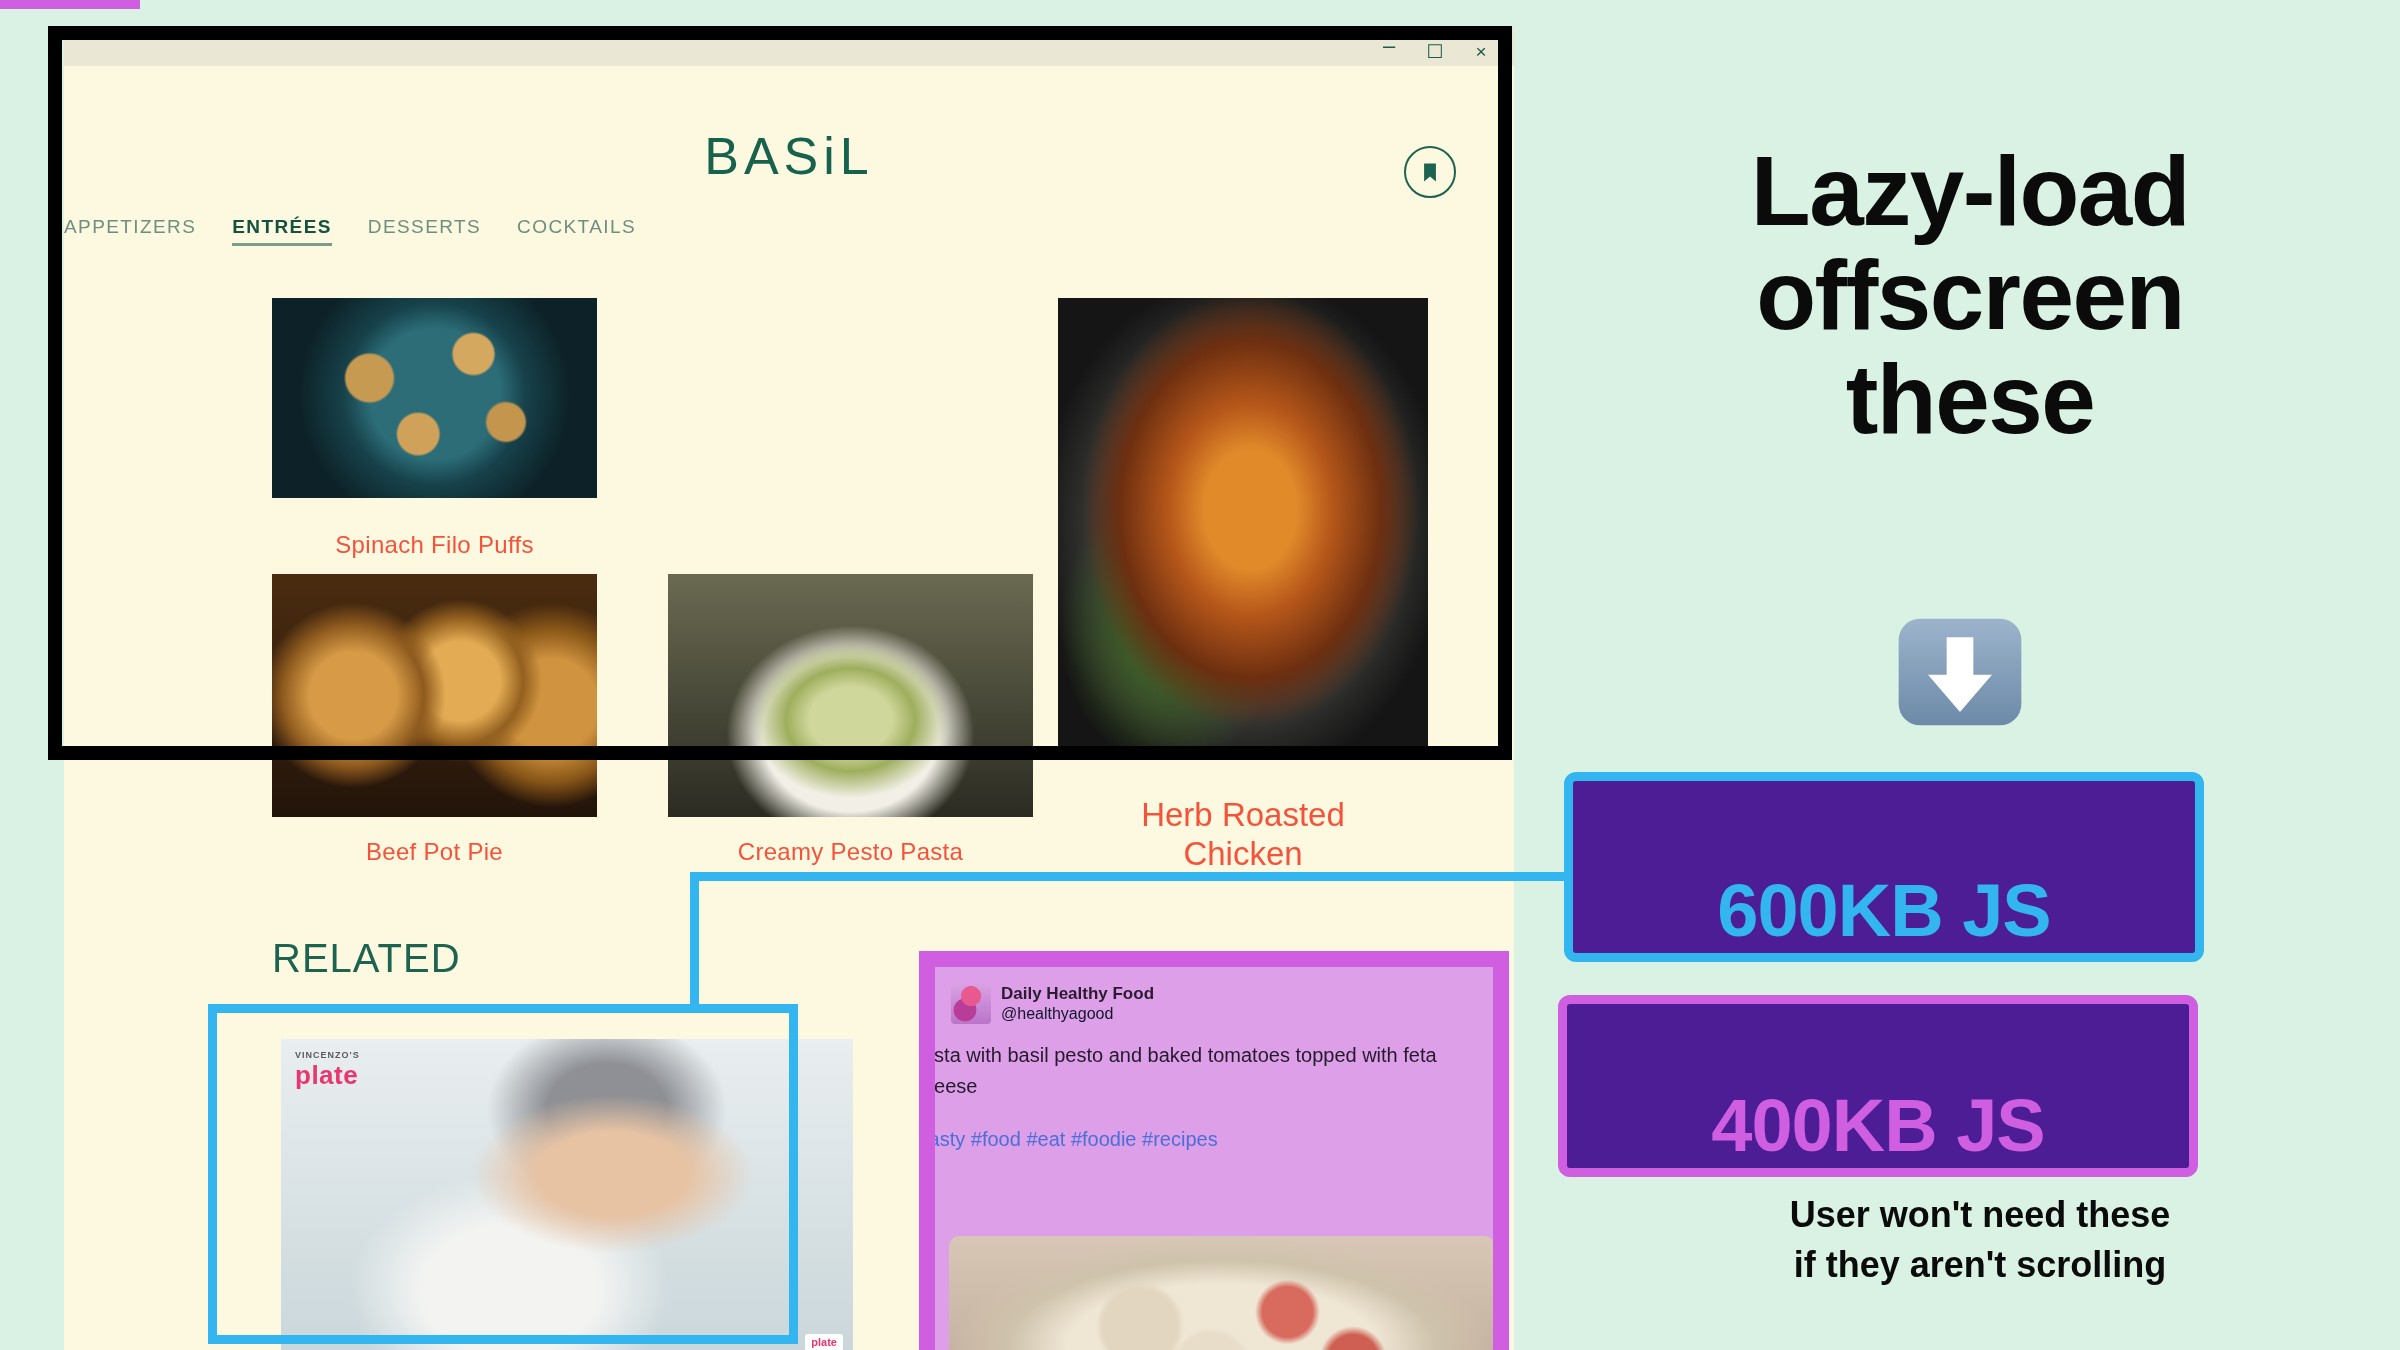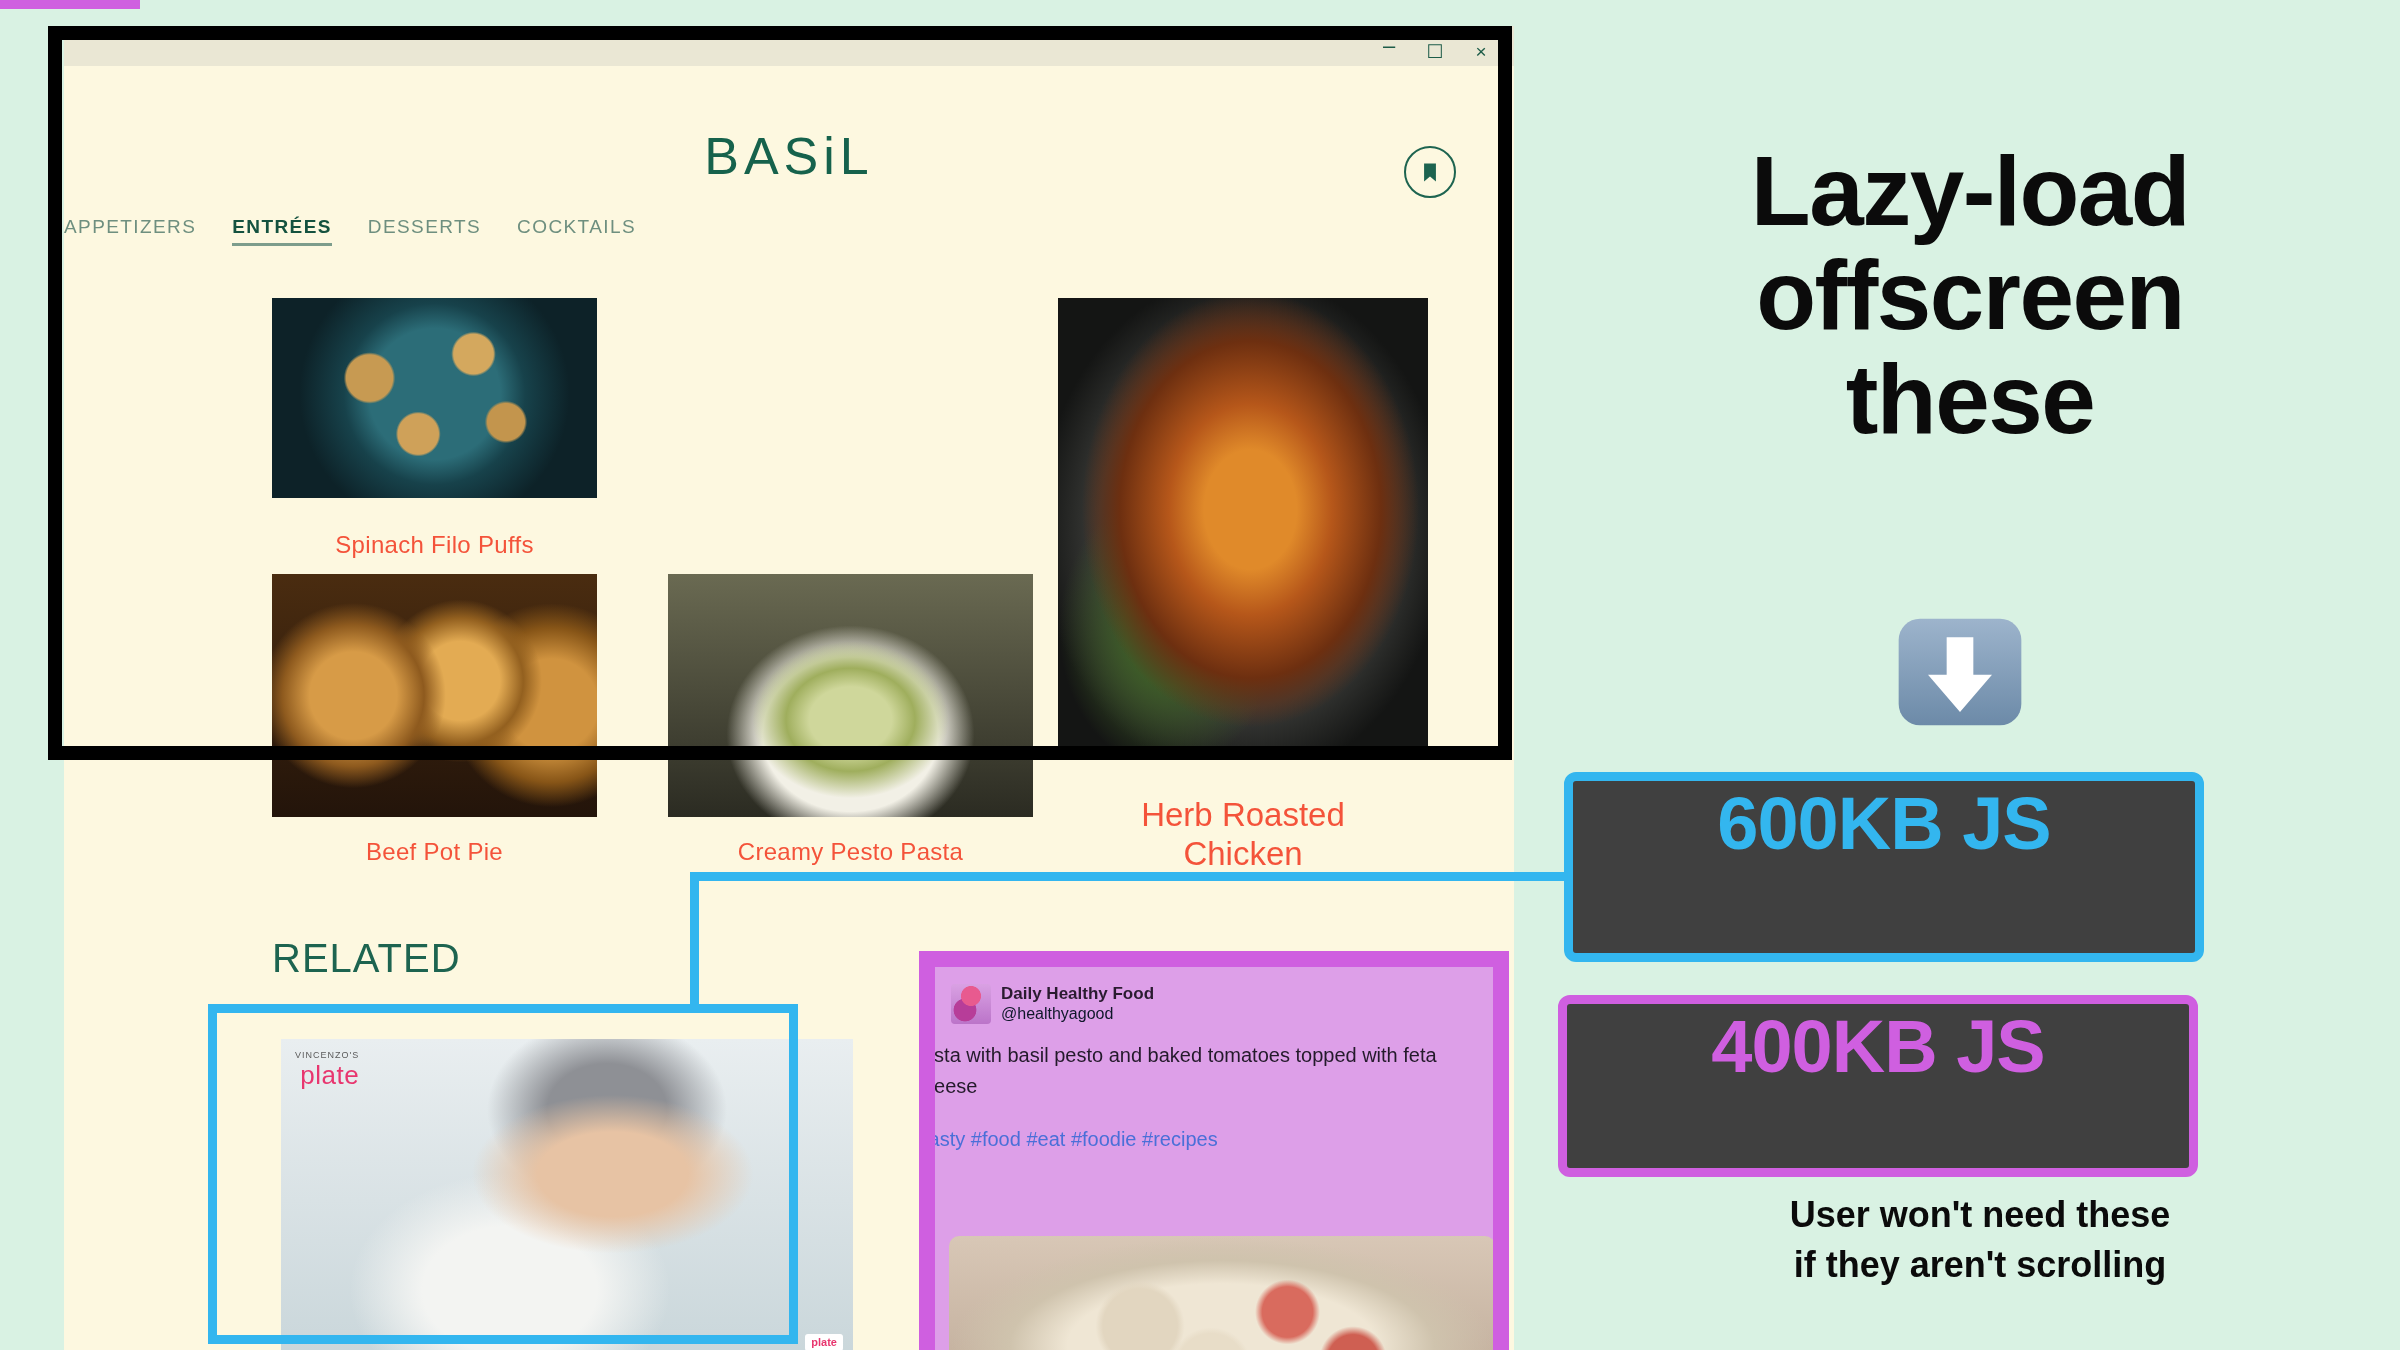--- a/index.html
+++ b/index.html
@@ -95,22 +95,22 @@
      linear-gradient(#e9eef0,#c9d6da);}
   .ph-tweetimg{background:
      radial-gradient(circle at 35% 45%, #e2d6c0 0 10%, transparent 12%),
      radial-gradient(circle at 62% 38%, #d96b5e 0 7%, transparent 9%),
      radial-gradient(circle at 48% 66%, #e8ddc8 0 11%, transparent 13%),
      radial-gradient(circle at 74% 62%, #cf5f52 0 6%, transparent 8%),
      radial-gradient(ellipse at 50% 55%, #efe6d4 0 40%, #cfc3ad 55%, transparent 70%),
      linear-gradient(#d8c7b6,#b9a592);}
 
   .vplate{
-    position:absolute;left:14px;top:12px;color:#e8366f;font-weight:400;
-    font-size:15px;line-height:1;letter-spacing:.5px;text-align:right;
+    position:absolute;left:14px;top:12px;color:#e8366f;font-weight:700;
+    font-size:15px;line-height:1;letter-spacing:.5px;
   }
   .vplate .sm{display:block;font-size:9px;color:#5b5b5b;letter-spacing:1px;}
   .vplate .bg{display:block;font-size:26px;margin-top:2px;}
   .vplate-corner{
     position:absolute;right:10px;bottom:10px;background:#fff;border-radius:3px;
     padding:3px 6px;color:#e8366f;font-weight:800;font-size:11px;line-height:1;
   }
 
   
   .tweet-outer{
@@ -166,22 +166,22 @@
   
   .headline{
     position:absolute;left:1640px;top:140px;width:660px;
     font-size:98px;font-weight:700;line-height:1.06;color:#0b0b0b;
     text-align:center;letter-spacing:-1.5px;
   }
   .dlicon{
     position:absolute;left:1892px;top:616px;width:136px;height:112px;
   }
   .badge{
-    position:absolute;background:#404040;box-sizing:border-box;
-    display:flex;align-items:flex-start;justify-content:center;border-radius:12px;
+    position:absolute;background:#4c1d95;box-sizing:border-box;
+    display:flex;align-items:flex-end;justify-content:center;border-radius:12px;
   }
   .badge span{font-size:74px;font-weight:700;letter-spacing:-1px;}
   .badge-600{left:1564px;top:772px;width:640px;height:190px;border:9px solid #33b6ef;}
   .badge-600 span{color:#33b6ef;}
   .badge-400{left:1558px;top:955px;width:640px;height:182px;border:9px solid #cf5fe0;margin-top:40px;}
   .badge-400 span{color:#cf5fe0;}
   .footnote{
     position:absolute;left:1640px;top:1190px;width:680px;text-align:center;
     font-size:36px;font-weight:700;line-height:1.38;color:#0b0b0b;
   }

